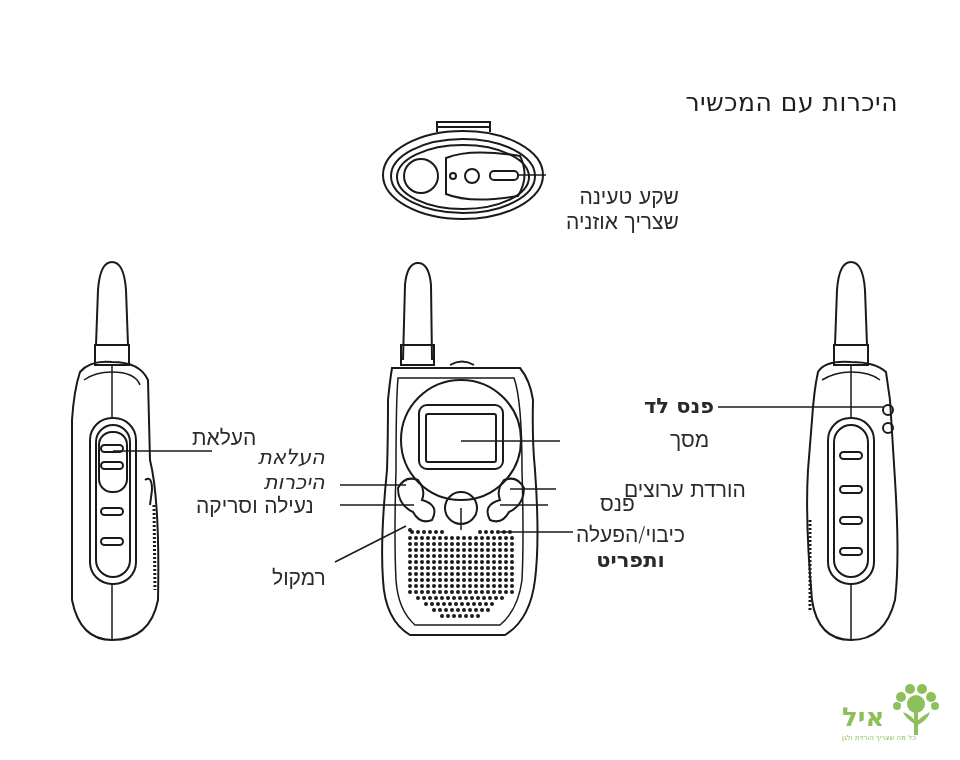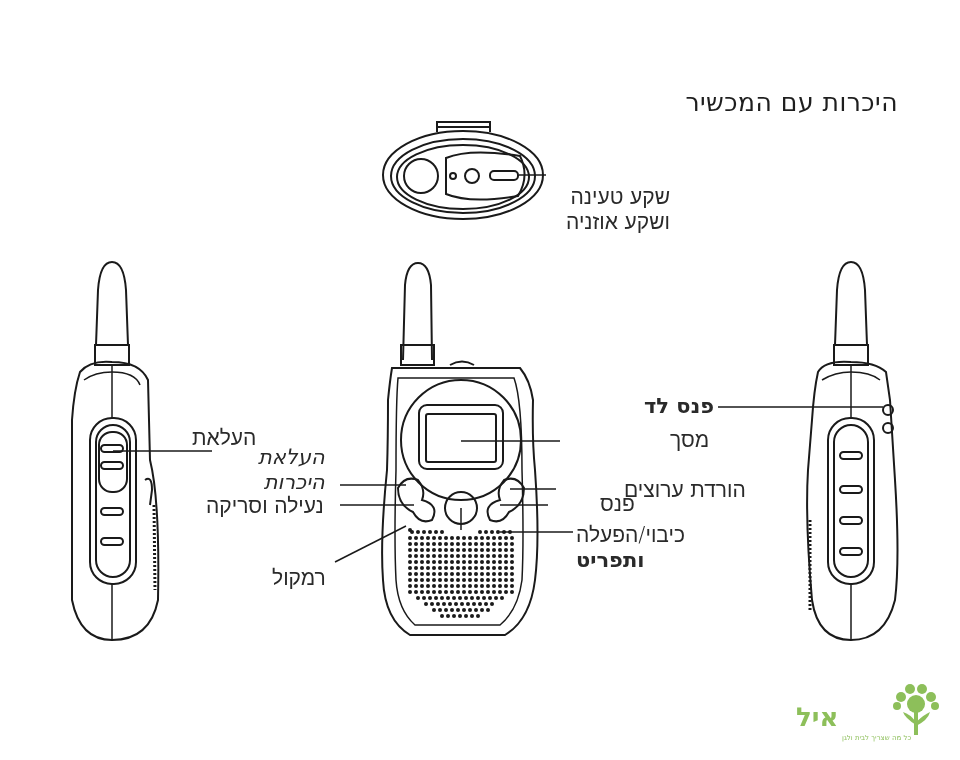--- a/index.html
+++ b/index.html
@@ -1,20 +1,20 @@
 <!DOCTYPE html>
 <html><head>
 <meta charset="utf-8">
 <style>
   html, body { margin:0; padding:0; background:#ffffff; }
   body { width:960px; height:760px; position:relative; overflow:hidden; font-family:"DejaVu Sans", sans-serif; color:#222; }
   .title { position:absolute; top:88px; right:62px; font-size:25px; font-weight:normal; direction:rtl; color:#1e1e1e; letter-spacing:0.5px; }
   .lbl { position:absolute; font-size:21px; direction:rtl; color:#2a2a2a; line-height:25px; white-space:nowrap; font-family:"DejaVu Sans", sans-serif; font-weight:300; }
   svg.art { position:absolute; left:0; top:0; }
-  .logo-text { position:absolute; left:796px; top:702px; font-size:26px; font-weight:bold; color:#8dbf5a; direction:rtl; }
+  .logo-text { position:absolute; left:842px; top:702px; font-size:26px; font-weight:bold; color:#8dbf5a; direction:rtl; }
   .logo-sub { position:absolute; left:842px; top:734px; font-size:7px; color:#8dbf5a; direction:rtl; }
 </style>
 </head>
 <body>
 
 <div class="title">היכרות עם המכשיר</div>
 
 <svg class="art" width="960" height="760" viewBox="0 0 960 760">
   <g fill="none" stroke="#1a1a1a" stroke-width="2">
 
@@ -351,41 +351,41 @@
     <circle cx="935" cy="706" r="4" fill="#8dbf5a"></circle>
     <circle cx="897" cy="706" r="4" fill="#8dbf5a"></circle>
     <rect x="914" y="710" width="4" height="25" fill="#8dbf5a"></rect>
     <path d="M916 725 Q905 718 903 712 Q910 714 916 722 Z" fill="#8dbf5a"></path>
     <path d="M916 722 Q925 714 930 712 Q928 720 916 726 Z" fill="#8dbf5a"></path>
   </g>
 </svg>
 
 <div class="lbl" style="left:566px; top:158px; text-align:right;margin-top:27px;">
   <div>שקע טעינה</div>
-  <div>ושקע אוזניה</div>
+  <div>שצריך אוזניה</div>
 </div>
 
 <div class="lbl" style="left:192px; top:426px;">העלאת</div>
 
 <div class="lbl" style="left:258px; top:445px; text-align:right;font-style:italic;">
   <div>העלאת</div>
   <div>היכרות</div>
 </div>
 
-<div class="lbl" style="left:196px; top:494px;margin-left:10px;">נעילה וסריקה</div>
+<div class="lbl" style="left:196px; top:494px;">נעילה וסריקה</div>
 
 <div class="lbl" style="left:272px; top:566px;">רמקול</div>
 
 <div class="lbl" style="left:644px; top:394px;font-weight:bold;">פנס לד</div>
 
 <div class="lbl" style="left:670px; top:428px;">מסך</div>
 
 <div class="lbl" style="left:624px; top:478px;">הורדת ערוצים</div>
 
 <div class="lbl" style="left:600px; top:492px;">פנס</div>
 
-<div class="lbl" style="left:576px; top:523px; text-align:left;">
+<div class="lbl" style="left:576px; top:523px; text-align:center;">
   <div>כיבוי/הפעלה</div>
   <div style="padding-right:0;font-weight:bold;">ותפריט</div>
 </div>
 
 <div class="logo-text">איל</div>
-<div class="logo-sub">כל מה שצריך לבית ולגן</div>
+<div class="logo-sub">כל מה שצריך הורדת ולגן</div>
 
 </body></html>

